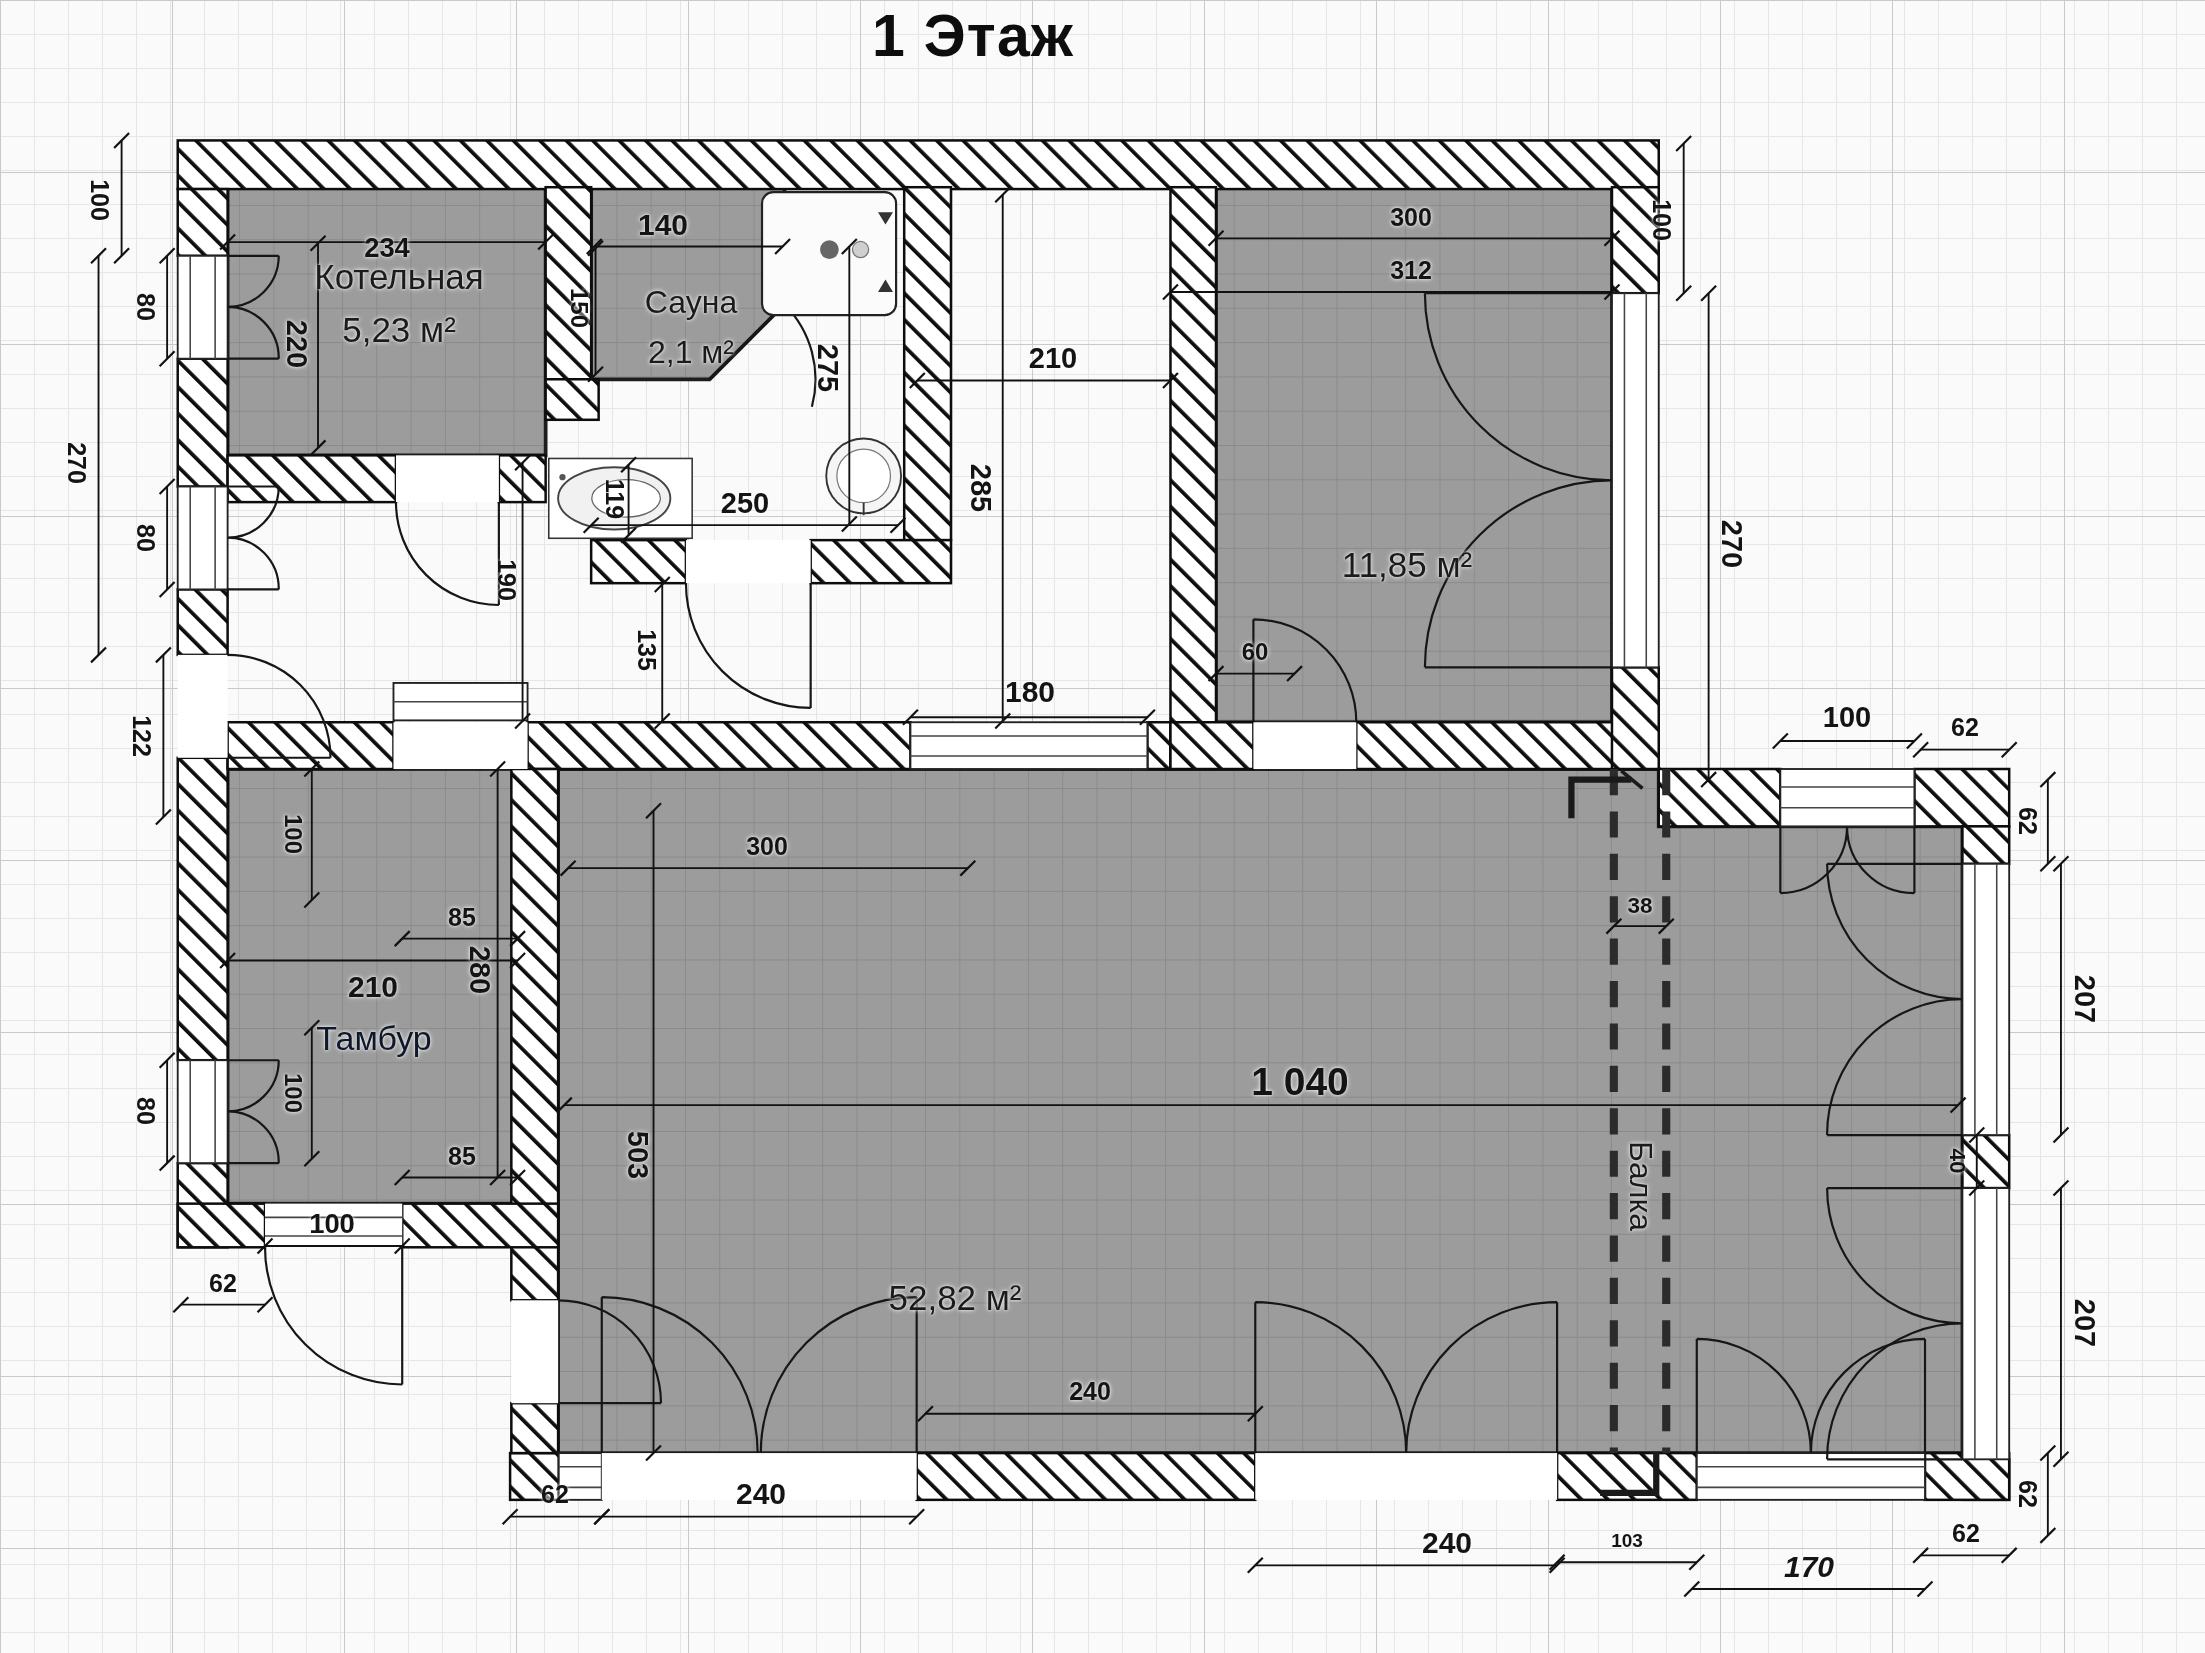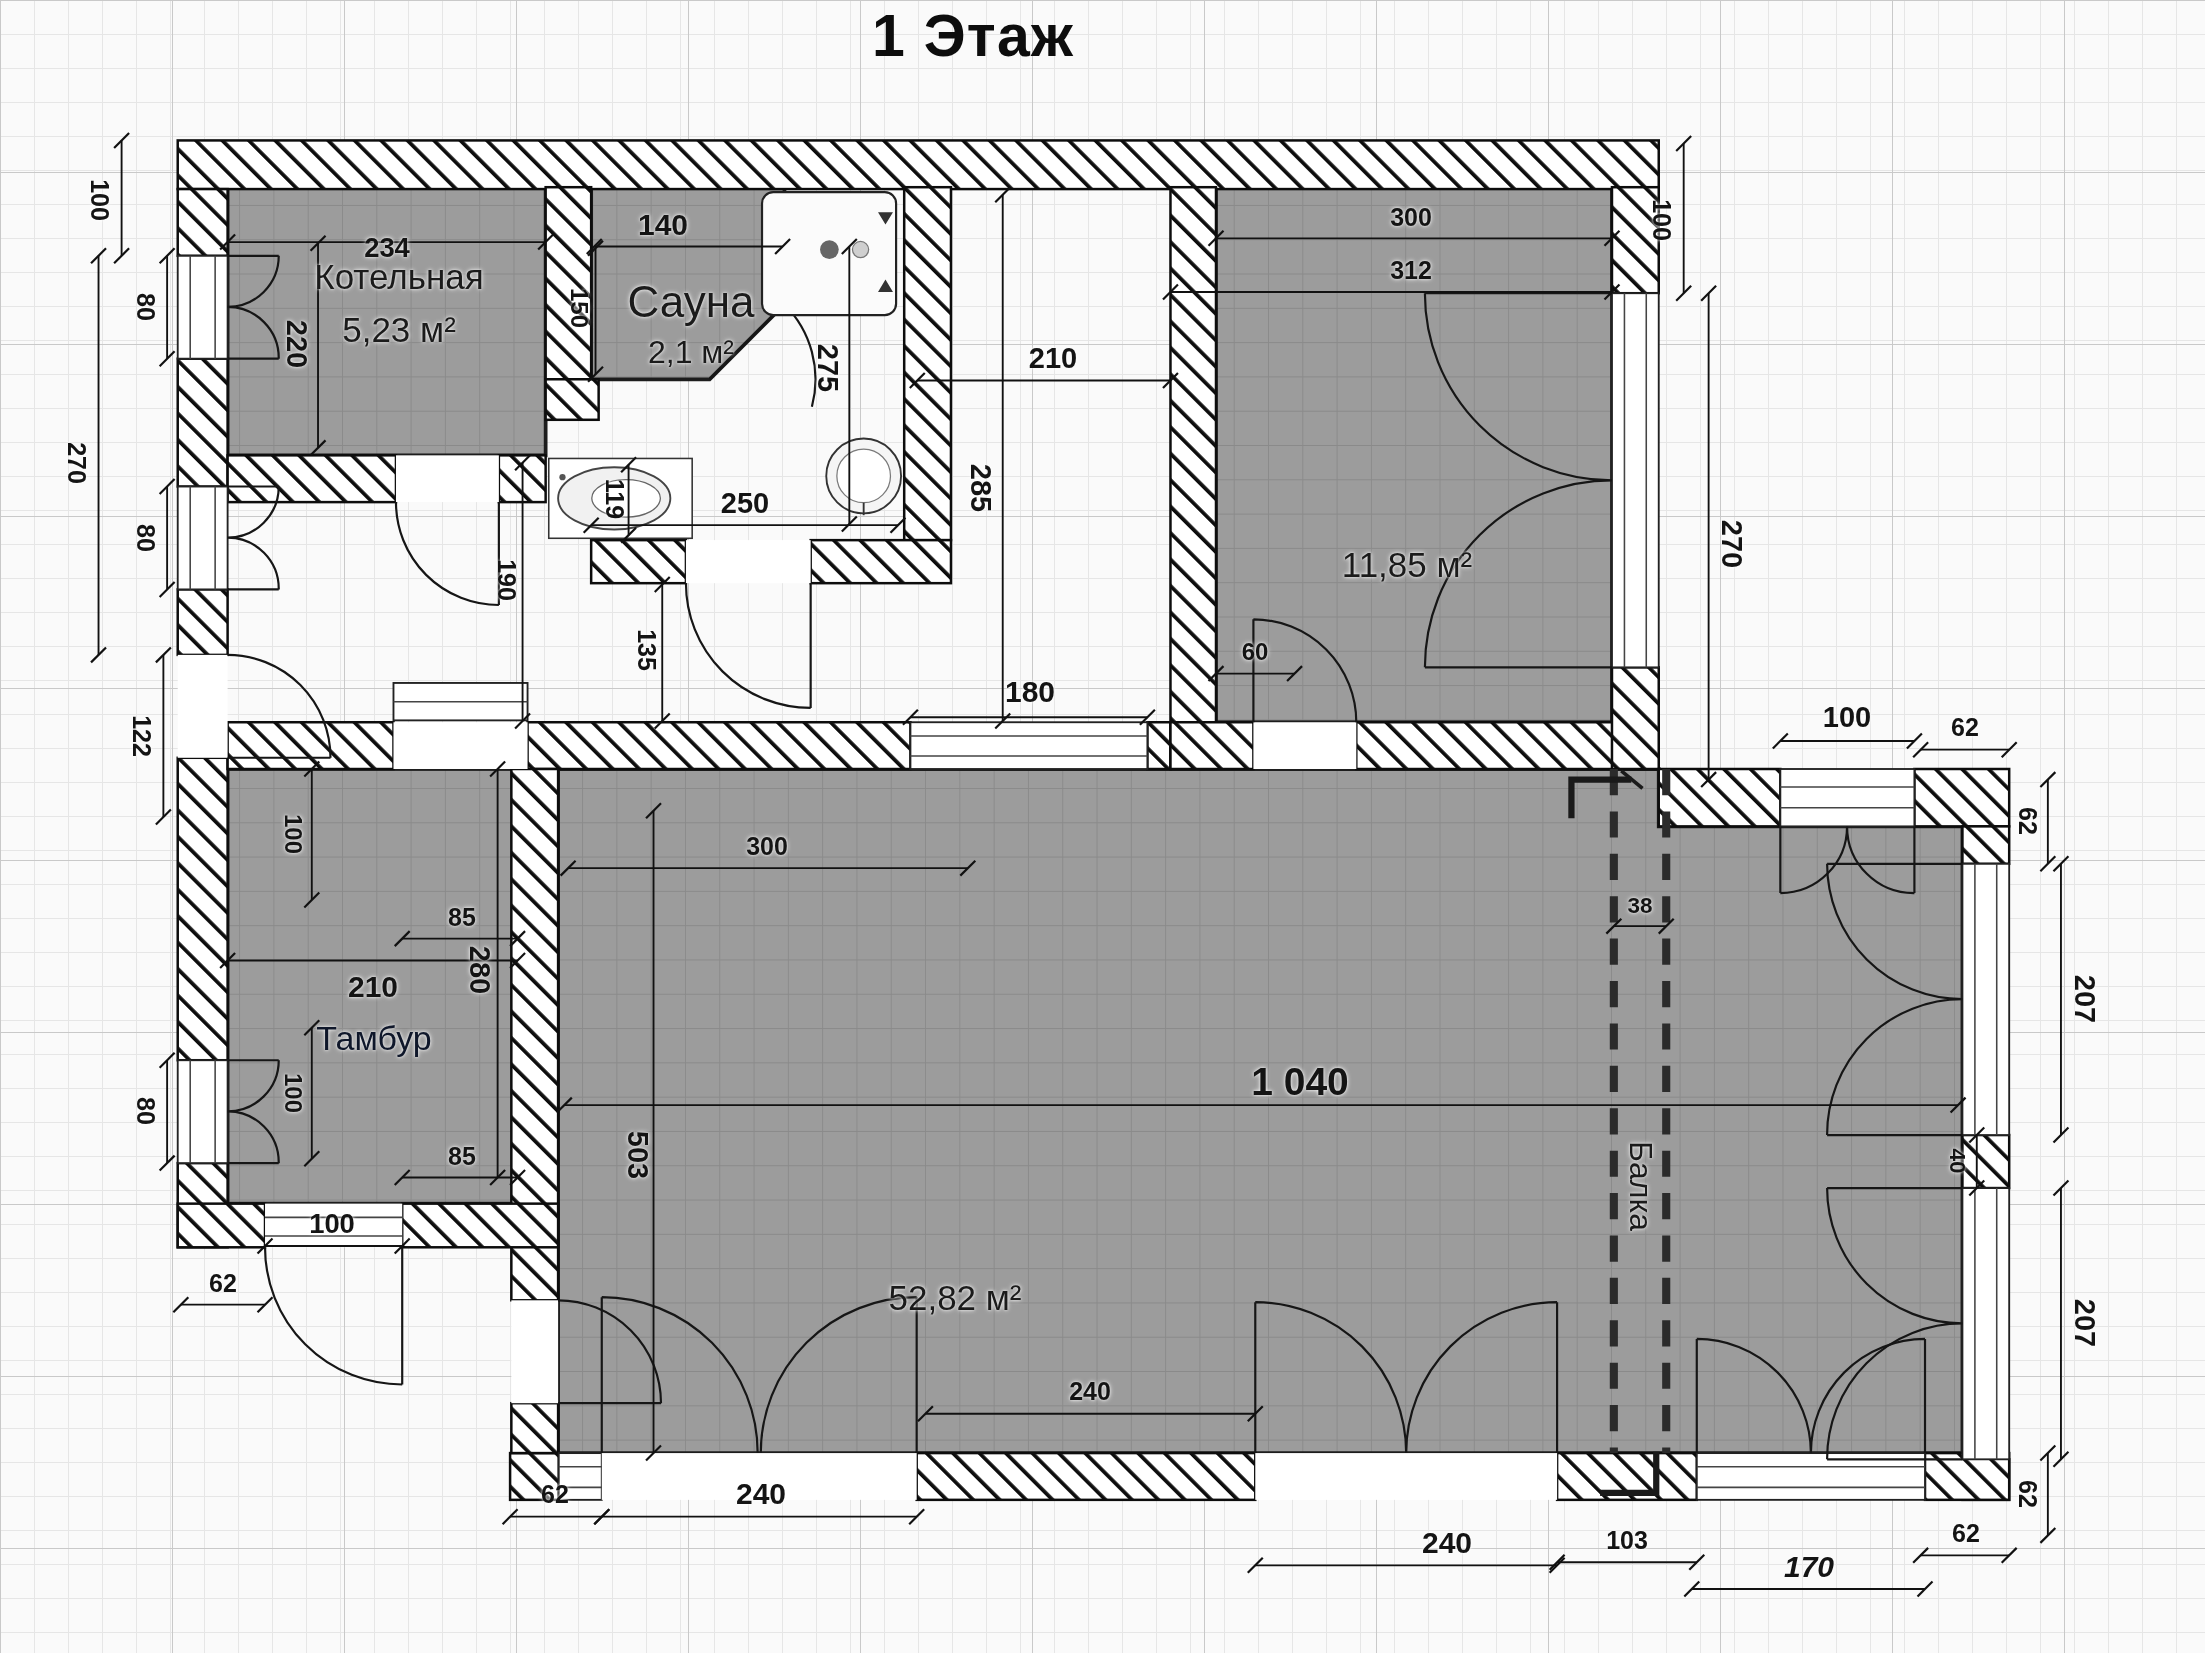--- a/index.html
+++ b/index.html
@@ -344,21 +344,21 @@
       <div class="lbl b" style="left: 373px; top: 987px; font-size: 30px;">210</div>
       <div class="lbl b" style="left: 462px; top: 1156px; font-size: 25px;">85</div>
       <div class="lbl b" style="left: 332px; top: 1224px; font-size: 27.4px;">100</div>
       <div class="lbl b" style="left: 223px; top: 1283px; font-size: 25px;">62</div>
       <div class="lbl b" style="left: 767px; top: 846px; font-size: 25px;">300</div>
       <div class="lbl b" style="left: 1300px; top: 1081px; font-size: 39px;">1 040</div>
       <div class="lbl b" style="left: 1090px; top: 1391px; font-size: 25px;">240</div>
       <div class="lbl b" style="left: 555px; top: 1494px; font-size: 25px;">62</div>
       <div class="lbl b" style="left: 761px; top: 1494px; font-size: 30px;">240</div>
       <div class="lbl b" style="left: 1447px; top: 1543px; font-size: 30px;">240</div>
-      <div class="lbl b" style="left: 1627px; top: 1540px; font-size: 25px;">103</div>
+      <div class="lbl b" style="left: 1627px; top: 1540px; font-size: 19px;">103</div>
       <div class="lbl b" style="left: 1809px; top: 1567px; font-size: 30px; font-style: italic;">170</div>
       <div class="lbl b" style="left: 1966px; top: 1533px; font-size: 25px;">62</div>
       <div class="lbl b" style="left: 1847px; top: 717px; font-size: 29px;">100</div>
       <div class="lbl b" style="left: 1965px; top: 727px; font-size: 25px;">62</div>
       <div class="lbl b" style="left: 1640px; top: 906px; font-size: 22.5px;">38</div>
       <div class="lbl b rot" style="left: 296px; top: 344px; font-size: 29px;">220</div>
       <div class="lbl b rot" style="left: 579px; top: 308px; font-size: 24px;">150</div>
       <div class="lbl b rot" style="left: 827px; top: 368px; font-size: 29px;">275</div>
       <div class="lbl b rot" style="left: 614px; top: 499px; font-size: 25px;">119</div>
       <div class="lbl b rot" style="left: 980px; top: 488px; font-size: 29px;">285</div>
@@ -376,21 +376,21 @@
       <div class="lbl b rot" style="left: 479px; top: 970px; font-size: 29px;">280</div>
       <div class="lbl b rot" style="left: 293px; top: 1093px; font-size: 24px;">100</div>
       <div class="lbl b rot" style="left: 637px; top: 1155px; font-size: 29px;">503</div>
       <div class="lbl b rot" style="left: 2027px; top: 821px; font-size: 25px;">62</div>
       <div class="lbl b rot" style="left: 2084px; top: 999px; font-size: 29px;">207</div>
       <div class="lbl b rot" style="left: 1957px; top: 1161px; font-size: 22.5px;">40</div>
       <div class="lbl b rot" style="left: 2084px; top: 1323px; font-size: 29px;">207</div>
       <div class="lbl b rot" style="left: 2027px; top: 1494px; font-size: 25px;">62</div>
       <div class="lbl" style="left: 399px; top: 276px; font-size: 35px; font-weight: 400; color: rgb(27, 27, 27);">Котельная</div>
       <div class="lbl" style="left: 399px; top: 329px; font-size: 35px; font-weight: 400; color: rgb(27, 27, 27);">5,23 м²</div>
-      <div class="lbl" style="left: 691px; top: 302px; font-size: 44px; font-weight: 400; color: rgb(27, 27, 27);">Сауна</div>
+      <div class="lbl" style="left: 691px; top: 302px; font-size: 32px; font-weight: 400; color: rgb(27, 27, 27);">Сауна</div>
       <div class="lbl" style="left: 691px; top: 352px; font-size: 32px; font-weight: 400; color: rgb(27, 27, 27);">2,1 м²</div>
       <div class="lbl" style="left: 1407px; top: 564px; font-size: 35px; font-weight: 400; color: rgb(27, 27, 27);">11,85 м²</div>
       <div class="lbl" style="left: 374px; top: 1038px; font-size: 34px; font-weight: 400; color: #0f172a;">Тамбур</div>
       <div class="lbl" style="left: 955px; top: 1297px; font-size: 35px; font-weight: 400; color: rgb(27, 27, 27);">52,82 м²</div>
       <div class="lbl rot" style="left: 1641px; top: 1186px; font-size: 32px; font-weight: 400; color: rgb(27, 27, 27);">Балка</div>
     </div>
   <div id="title">1 Этаж</div>
 </div>
 
 

